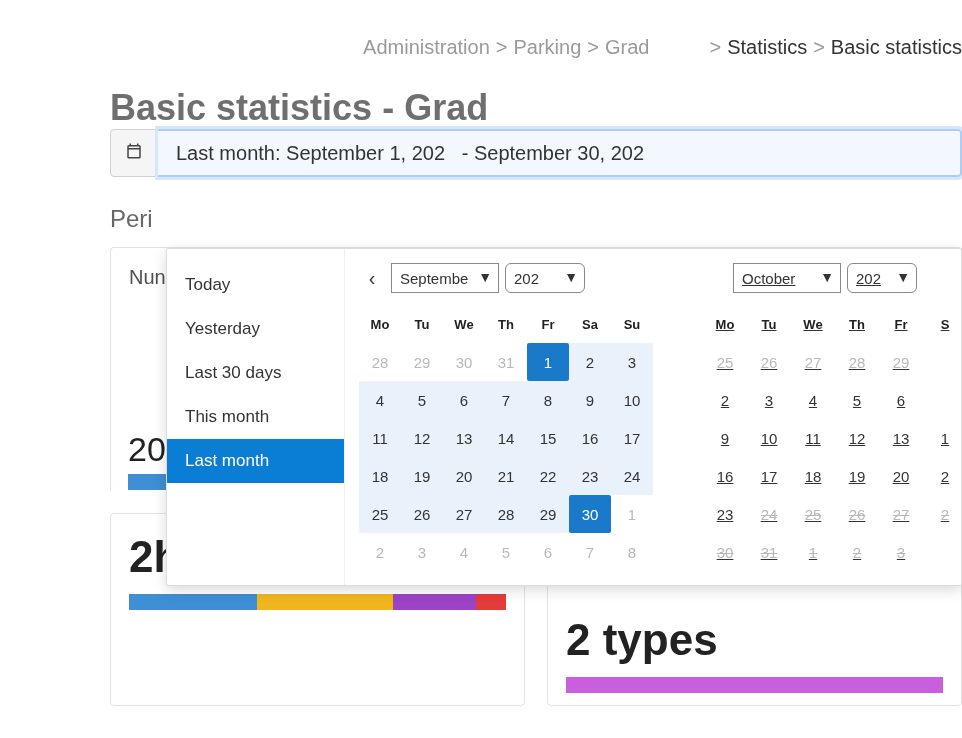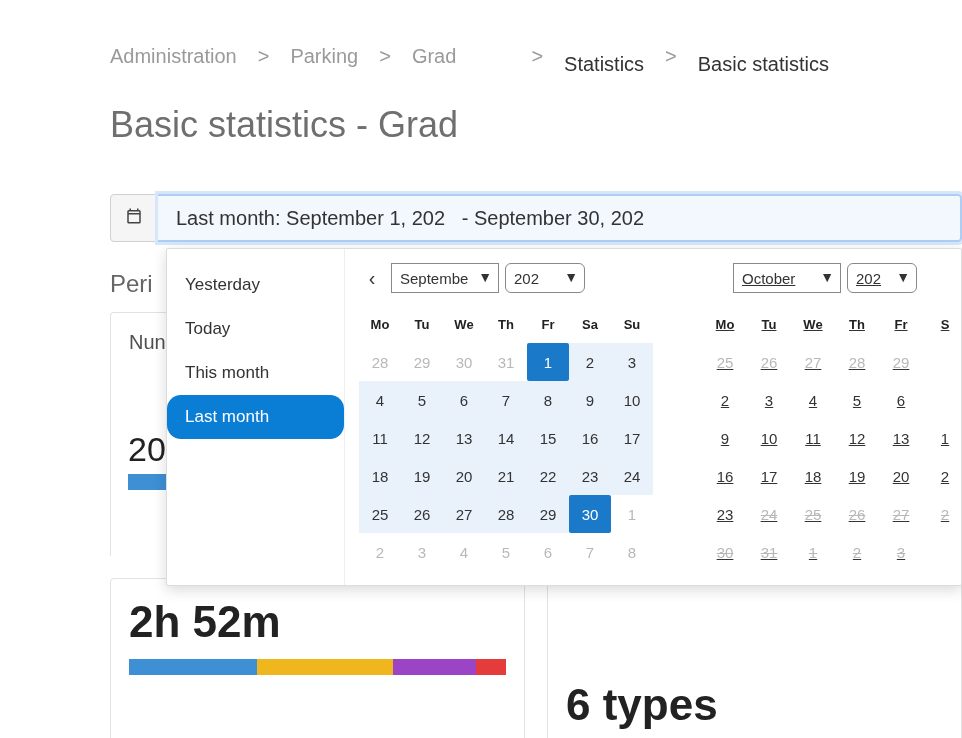--- a/index.html
+++ b/index.html
@@ -19,31 +19,31 @@
     top: 36px;
     left: 110px;
     right: 0;
   }
   .breadcrumb {
     font-size: 20px;
     color: #9a9a9a;
     margin-bottom: 28px;
     display: flex;
     align-items: center;
-    gap: 17px;
+    gap: 2px;
     flex-wrap: nowrap;
+    justify-content: flex-end;
   }
   .breadcrumb .sep { color: #9a9a9a; padding: 0 4px; }
   .breadcrumb .crumb { color: #9a9a9a; }
-  .breadcrumb .crumb.dark { color: #333; margin-top: 17px; }
+  .breadcrumb .crumb.dark { color: #333; }
   .page-title {
     font-size: 36px;
     color: #6f6f6f;
-    font-weight: 400;
-    margin-bottom: 48px;
+    font-weight: 700;
   }
   .date-bar {
     display: flex;
     align-items: stretch;
     margin-bottom: 28px;
   }
   .date-icon-btn {
     width: 48px;
     height: 48px;
     border: 1px solid #d0d0d0;
@@ -118,21 +118,20 @@
   }
   .preset-item {
     font-size: 17px;
     color: #333;
     padding: 12px 18px;
     cursor: pointer;
   }
   .preset-item.selected {
     background: #0a7dd4;
     color: #fff;
-    border-radius: 14px;
   }
   .calendar-wrap {
     flex: 1;
     padding: 14px 8px 14px 14px;
     display: flex;
     gap: 34px;
   }
   .cal {
     width: 310px;
   }
@@ -245,35 +244,36 @@
       <div class="card-value">2h 52m</div>
       <div class="card-bar" id="avg-bar">
           <div class="seg" style="background: rgb(62, 143, 212); flex: 34 1 0%;"></div>
           <div class="seg" style="background: rgb(240, 182, 30); flex: 36 1 0%;"></div>
           <div class="seg" style="background: rgb(155, 68, 198); flex: 22 1 0%;"></div>
           <div class="seg" style="background: rgb(228, 59, 59); flex: 8 1 0%;"></div>
         </div>
     </div>
     <div class="card">
       <div class="card-label" style="margin-bottom:60px; visibility:hidden;">.</div>
-      <div class="card-value">6 types</div>
+      <div class="card-value">2 types</div>
       <div class="card-bar" id="types-bar">
           <div class="seg" style="background: rgb(201, 95, 222); flex: 100 1 0%;"></div>
         </div>
     </div>
   </div>
 </div>
 
 <div style="position:absolute; top:430px; left:128px; font-size:34px; font-weight:500; color:#222;">20</div>
 <div style="position:absolute; top:474px; left:128px; width:52px; height:16px; background:#3e8fd4;"></div>
 
 <div class="overlay">
   <div class="presets" id="preset-list">
+      <div class="preset-item">Today</div>
       <div class="preset-item">Yesterday</div>
-      <div class="preset-item">Today</div>
+      <div class="preset-item">Last 30 days</div>
       <div class="preset-item">This month</div>
       <div class="preset-item selected">Last month</div>
     </div>
   <div class="calendar-wrap">
     <div class="cal">
       <div class="cal-header">
         <button class="cal-nav">‹</button>
         <div class="cal-select month-sel">
           <span>Septembe</span>
           <span class="chev">▼</span>

